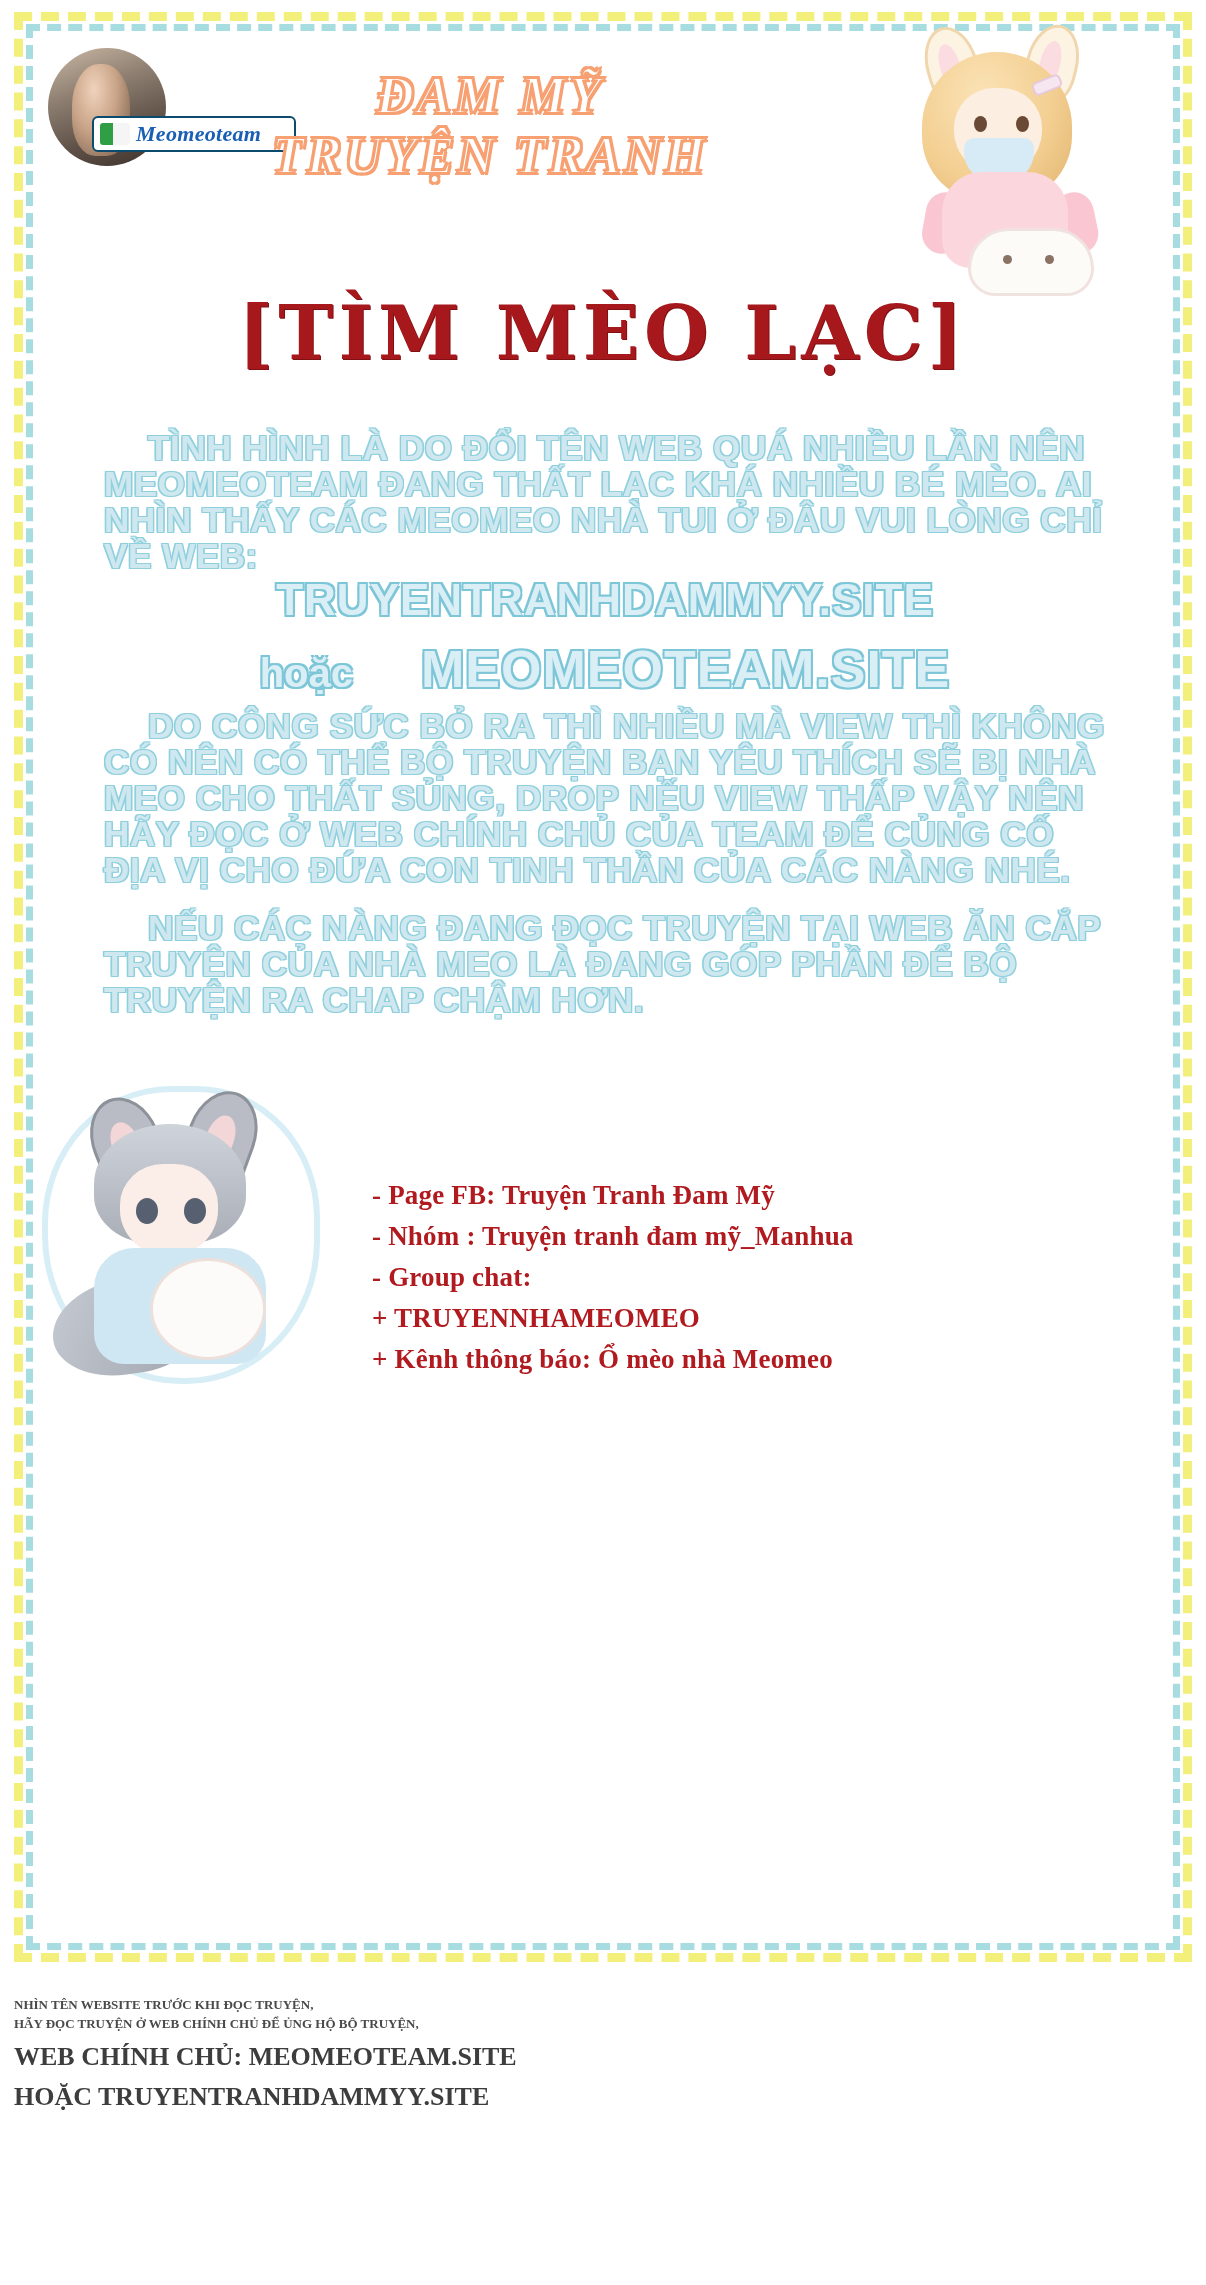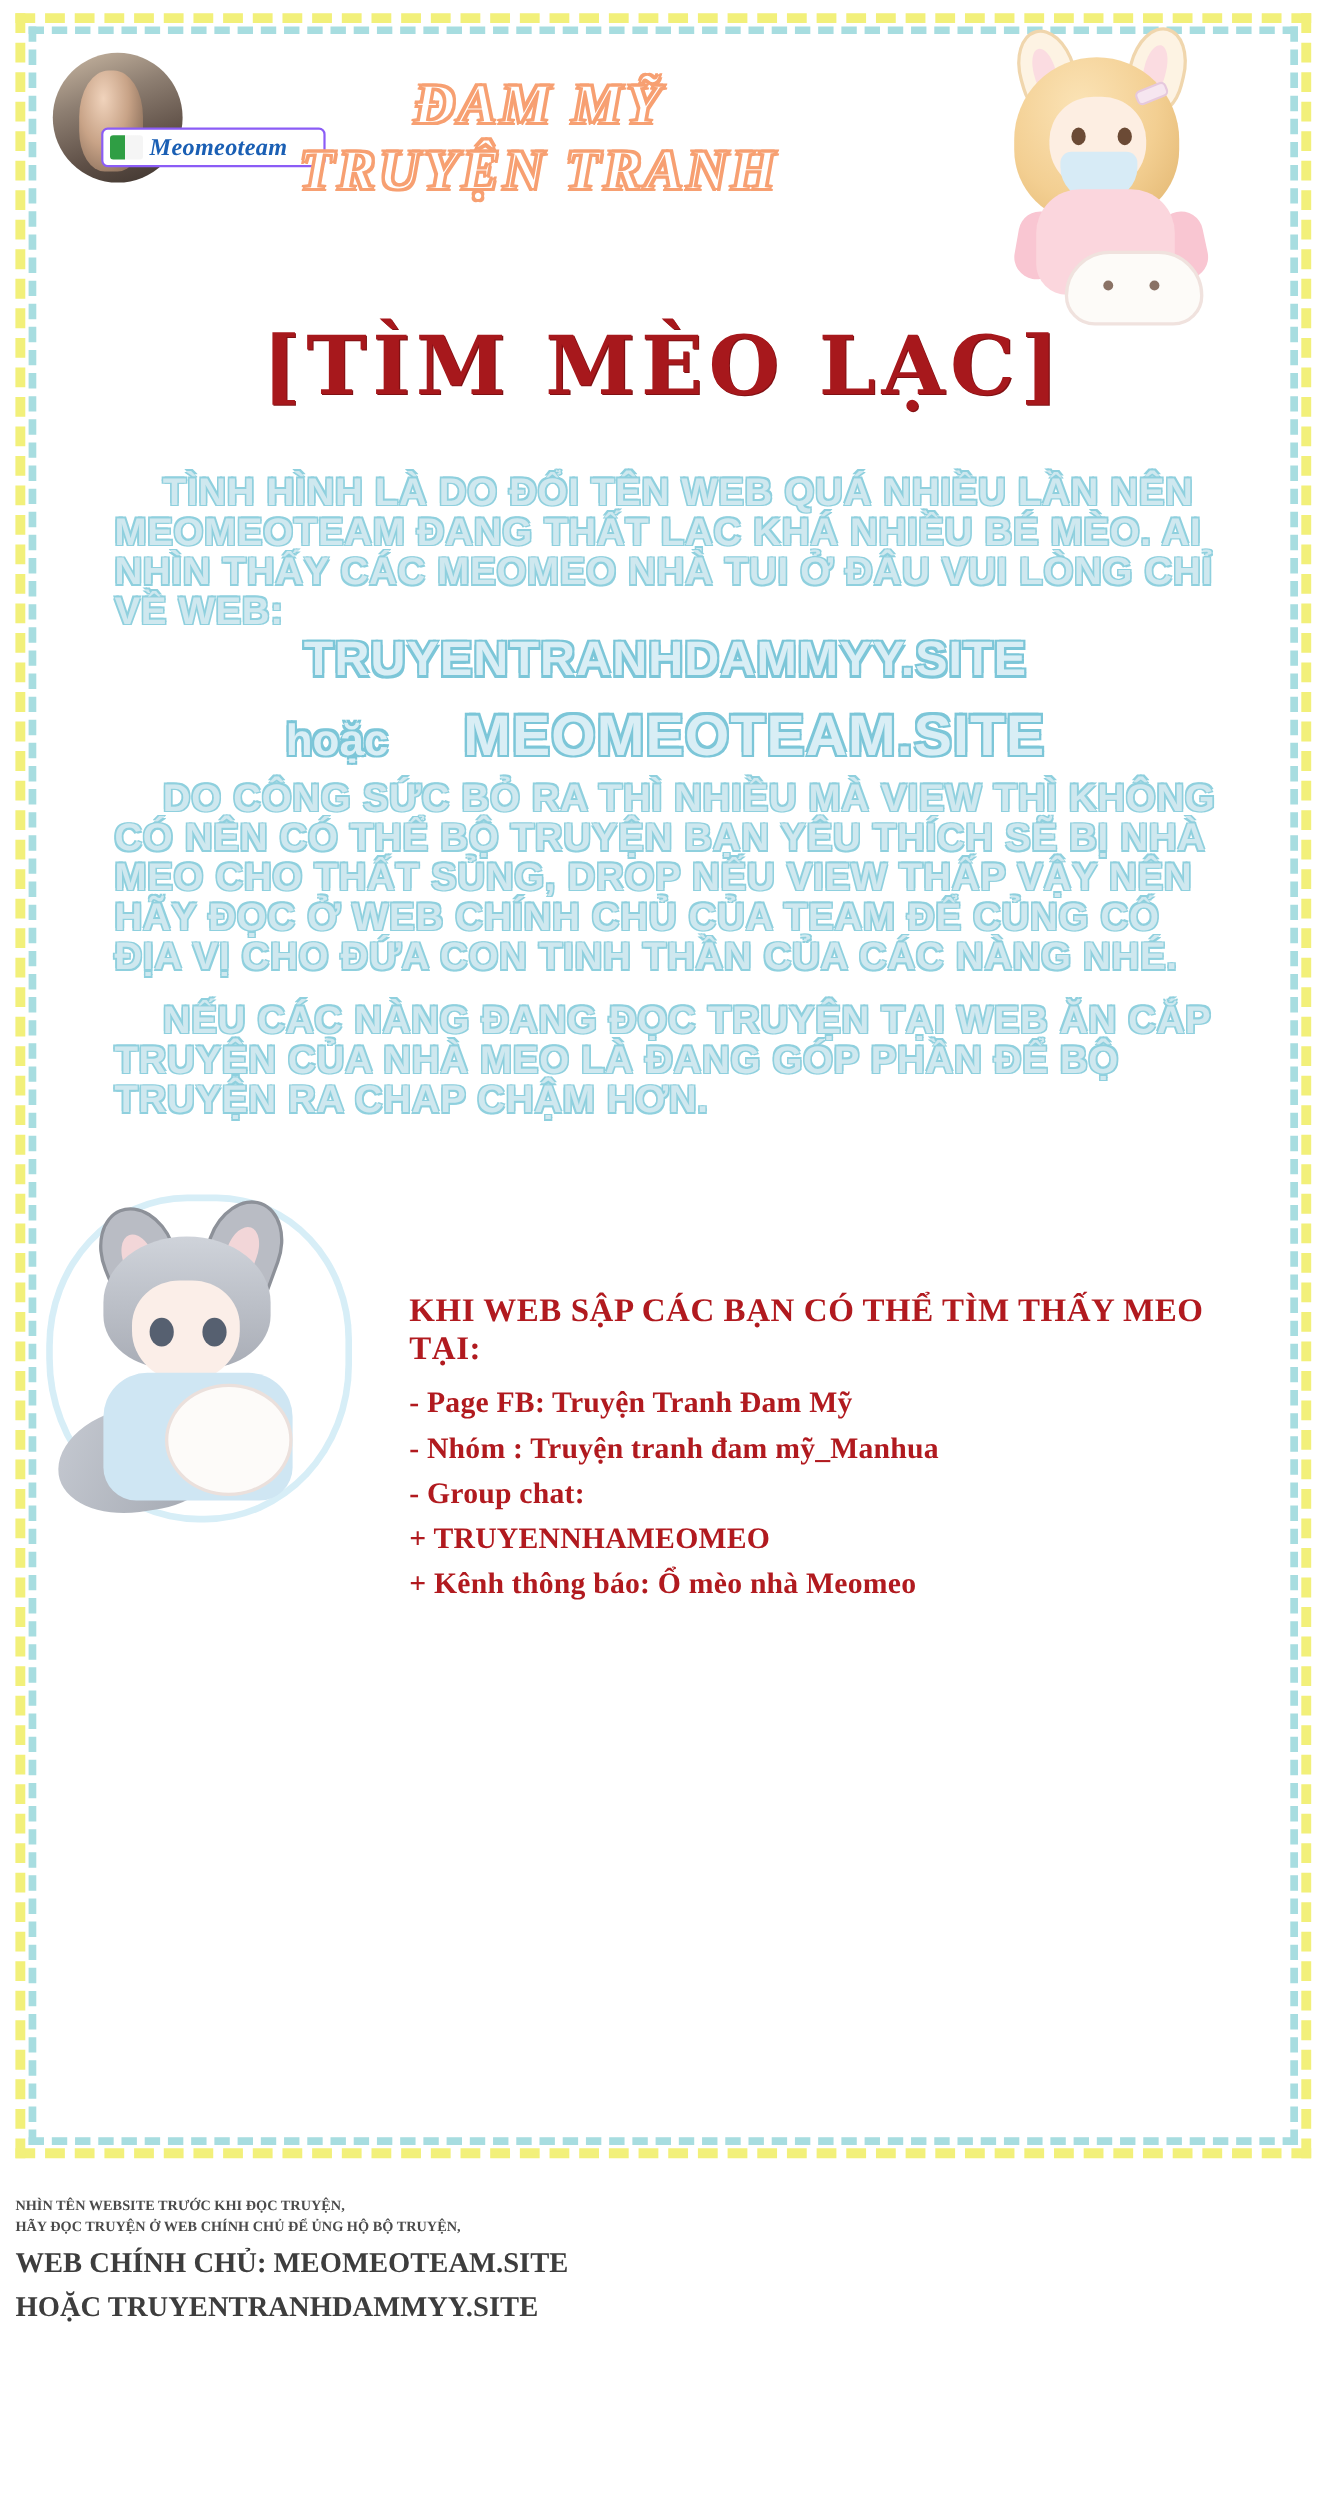--- a/index.html
+++ b/index.html
@@ -77,21 +77,21 @@
     border-radius: 46% 46% 40% 40%;
     background: radial-gradient(ellipse at 38% 28%, #f0d3bc 0%, #c8a387 45%, #6d5646 100%);
   }
   .avatar-badge {
     position: absolute;
     left: 52px;
     top: 78px;
     width: 204px;
     height: 36px;
     background: #ffffff;
-    border: 2px solid #8b5cf6;
+    border: 2px solid #0c4a6e;
     border-radius: 6px;
     display: flex;
     align-items: center;
     padding-left: 6px;
     box-sizing: border-box;
   }
   .badge-flag {
     width: 30px;
     height: 22px;
     background: linear-gradient(90deg,#2f9e44 0%, #2f9e44 45%, #f5f5f5 45%, #f5f5f5 100%);
@@ -513,21 +513,20 @@
     <div class="cw-ear r"></div>
     <div class="cw-hair"></div>
     <div class="cw-face"></div>
     <div class="cw-eye l"></div>
     <div class="cw-eye r"></div>
     <div class="cw-body"></div>
     <div class="cw-plush"></div>
   </div>
 
   <div class="contact">
-    <div class="contact-title">Khi web sập các bạn có thể tìm thấy meo tại:</div>
     <div class="contact-item">- Page FB: Truyện Tranh Đam Mỹ</div>
     <div class="contact-item">- Nhóm : Truyện tranh đam mỹ_Manhua</div>
     <div class="contact-item">- Group chat:</div>
     <div class="contact-item">+ TRUYENNHAMEOMEO</div>
     <div class="contact-item">+ Kênh thông báo: Ổ mèo nhà Meomeo</div>
   </div>
 
   <div class="footer">
     <div class="footer-small">Nhìn tên website trước khi đọc truyện,</div>
     <div class="footer-small">hãy đọc truyện ở web chính chủ để ủng hộ bộ truyện,</div>

